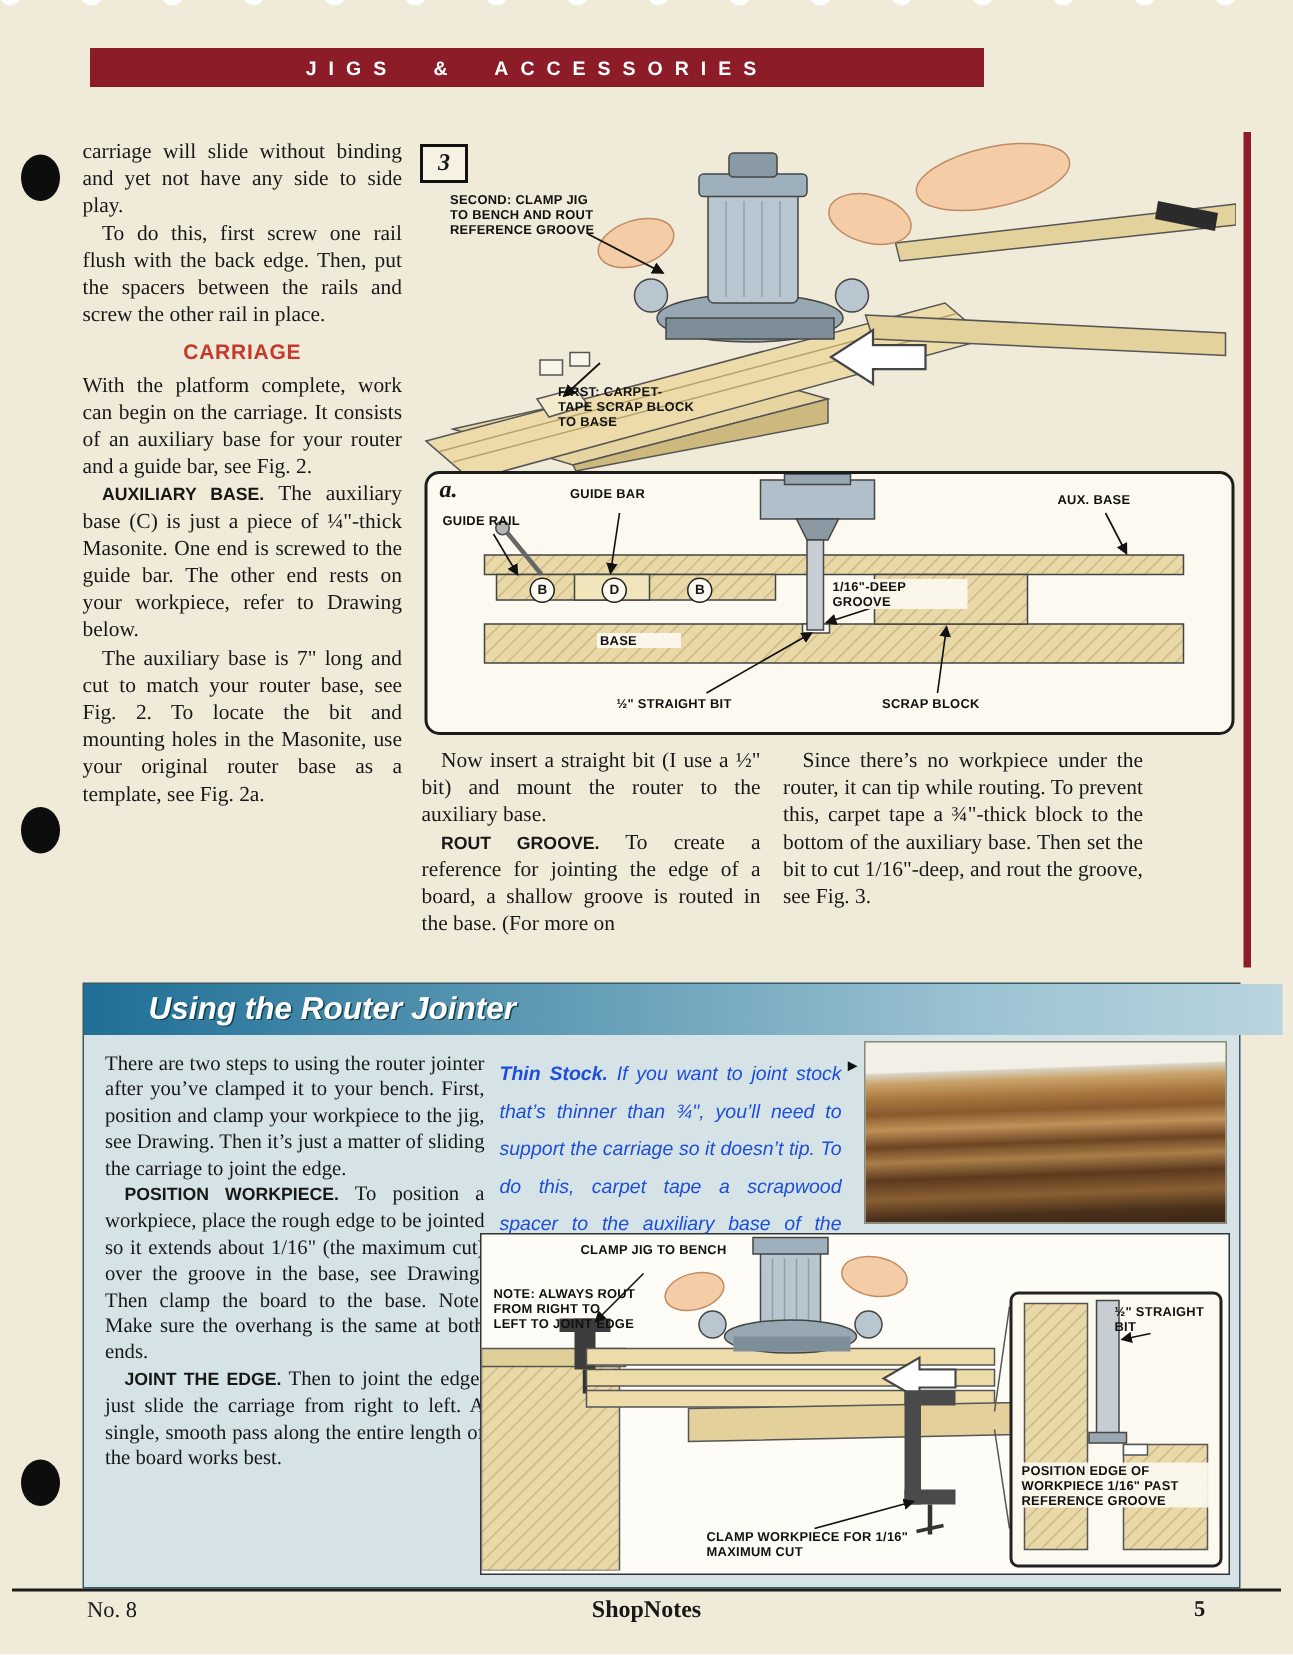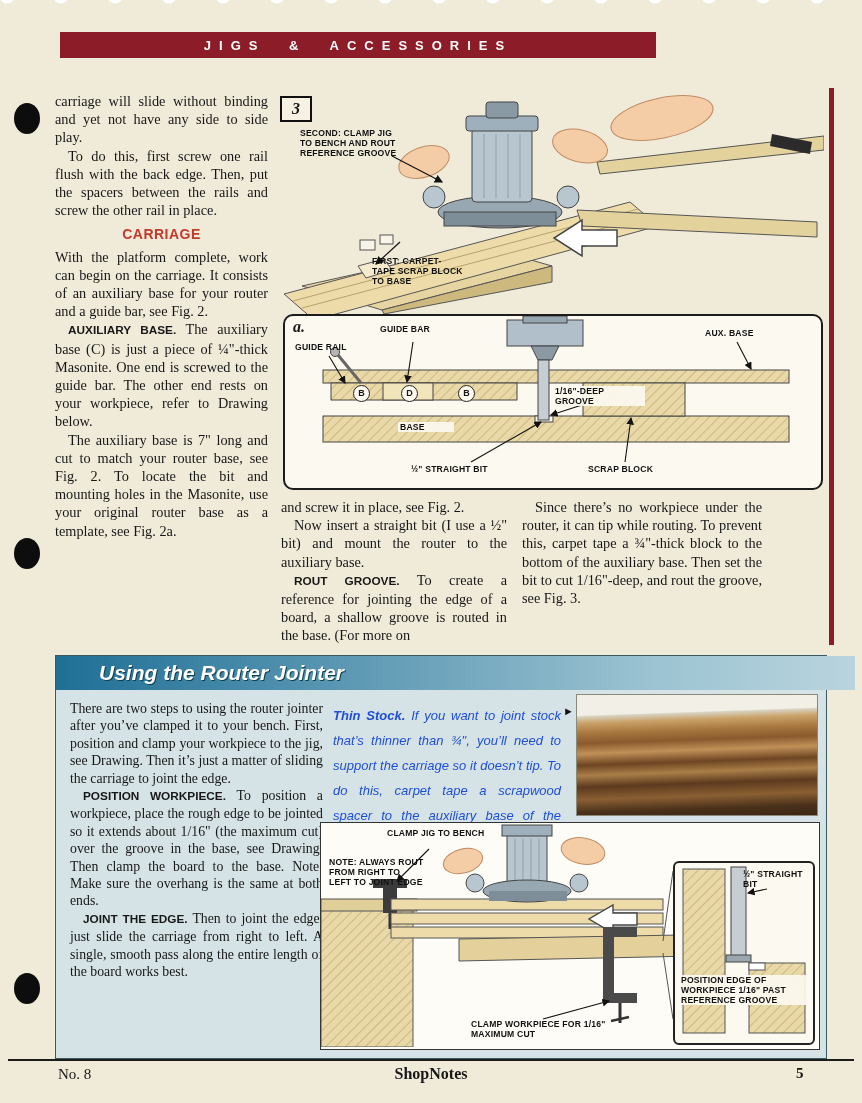--- a/index.html
+++ b/index.html
@@ -171,21 +171,20 @@
     <div class="figa-letter" style="left:68px;top:69px;">B</div>
     <div class="figa-letter" style="left:116px;top:69px;">D</div>
     <div class="figa-letter" style="left:173px;top:69px;">B</div>
     <div class="lbl bgd" style="left:268px;top:70px;width:88px;">1/16"-DEEP GROOVE</div>
     <div class="lbl bgd" style="left:113px;top:106px;width:52px;">BASE</div>
     <div class="lbl" style="left:126px;top:148px;width:100px;">½" STRAIGHT BIT</div>
     <div class="lbl" style="left:303px;top:148px;width:80px;">SCRAP BLOCK</div>
   </div>
 
   <div class="bodytext" style="left:281px;top:498px;width:226px;">
-    <p class="noindent">and screw it in place, see Fig. 2.</p>
     <p>Now insert a straight bit (I use a ½" bit) and mount the router to the auxiliary base.</p>
     <p><span class="lead">ROUT GROOVE.</span> <span>To create a reference for jointing the edge of a board, a shallow groove is routed in the base. (For more on</span></p>
   </div>
 
   <div class="bodytext" style="left:522px;top:498px;width:240px;">
     <p>Since there’s no workpiece under the router, it can tip while routing. To prevent this, carpet tape a ¾"-thick block to the bottom of the auxiliary base. Then set the bit to cut 1/16"-deep, and rout the groove, see Fig. 3.</p>
   </div>
 
   <div class="bluebox">
     <div class="bluebox-head">

